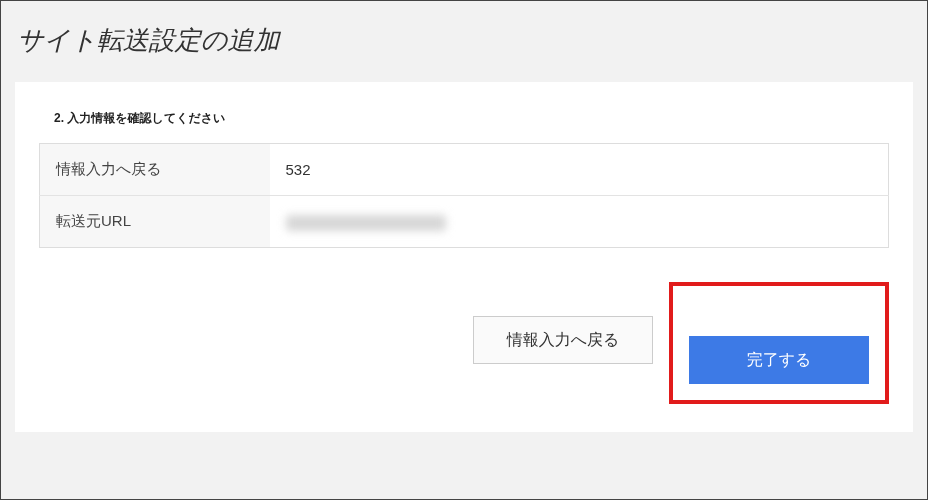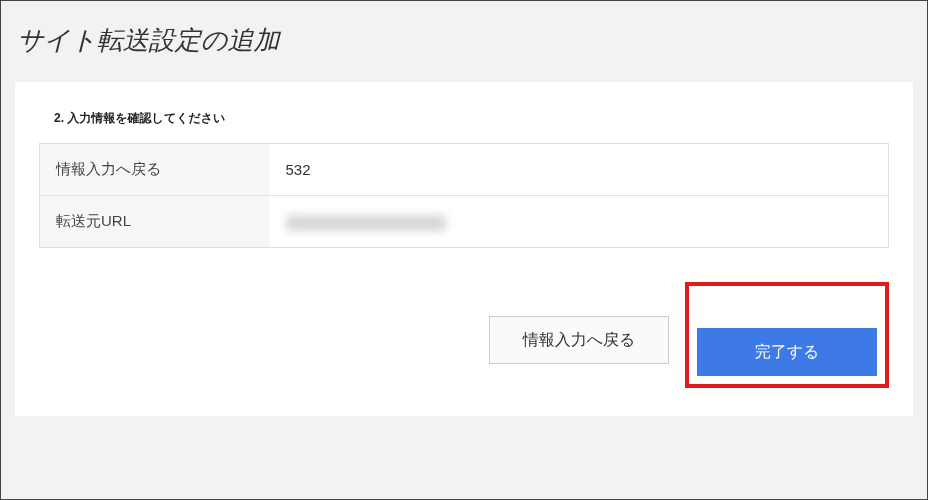--- a/index.html
+++ b/index.html
@@ -111,21 +111,21 @@
     background: #fafafa;
     border: 1px solid #ccc;
     color: #333;
   }
   .btn-primary {
     background: #3d7ae6;
     border: 1px solid #3d7ae6;
     color: #fff;
   }
   .highlight-box {
-    padding: 8px;
+    padding: 16px;
     border: 4px solid #e11b1b;
     text-decoration: underline;
   }
 </style>
 </head>
 <body>
 
 <h1 class="page-title">サイト転送設定の追加</h1>
 
 <div class="card">

